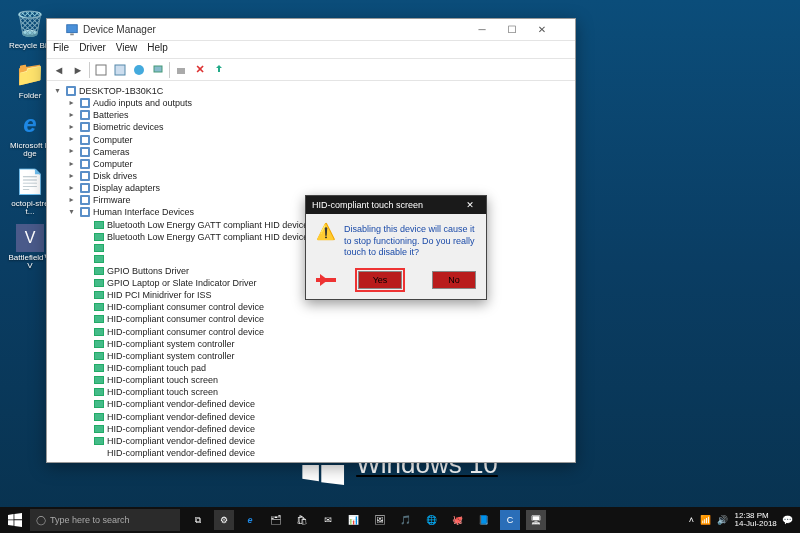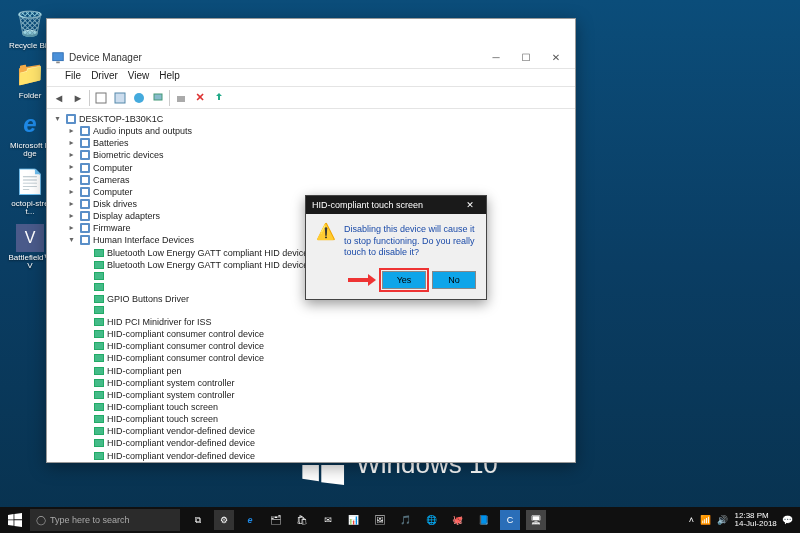--- a/index.html
+++ b/index.html
@@ -5,32 +5,32 @@
 * { margin: 0; padding: 0; box-sizing: border-box; font-family: "Segoe UI", Tahoma, sans-serif; }
 body { width: 800px; height: 533px; background: linear-gradient(180deg, #0b4d7a 0%, #0a3d63 50%, #08324f 100%); overflow: hidden; position: relative; }
 
 
 .desktop-icons { position: absolute; top: 8px; left: 6px; width: 48px; }
 .di { display: flex; flex-direction: column; align-items: center; margin-bottom: 8px; cursor: pointer; }
 .di .ic { width: 32px; height: 32px; display: flex; align-items: center; justify-content: center; font-size: 24px; }
 .di .lbl { color: #fff; font-size: 8px; text-align: center; text-shadow: 0 1px 2px rgba(0,0,0,.6); margin-top: 2px; line-height: 1; word-break: break-all; max-width: 44px; }
 
 
-.win10-logo { position: absolute; bottom: 48px; left: 50%; transform: translateX(-50%); display: flex; align-items: center; gap: 12px; }
+.win10-logo { position: absolute; bottom: 48px; left: 50%; transform: translateX(-50%); display: flex; align-items: center; gap: 12px; text-decoration: underline; }
 .win10-logo .flag { width: 42px; height: 42px; }
 .win10-logo .txt { color: #fff; font-size: 26px; font-weight: 300; }
 
 
 .window { position: absolute; top: 18px; left: 46px; width: 530px; height: 445px; background: #fff; border: 1px solid #999; box-shadow: 0 4px 16px rgba(0,0,0,.35); display: flex; flex-direction: column; }
-.titlebar { height: 22px; background: #fff; display: flex; align-items: center; padding: 0 4px; border-bottom: 1px solid #e4e4e4; margin-top: 28px; }
+.titlebar { height: 22px; background: #fff; display: flex; align-items: center; padding: 0 18px; border-bottom: 1px solid #e4e4e4; }
 .titlebar .tico { width: 14px; height: 14px; margin-right: 4px; }
 .titlebar .ttl { font-size: 10px; flex: 1; color: #333; }
 .winbtns { display: flex; }
 .winbtns .wb { width: 30px; height: 18px; display: flex; align-items: center; justify-content: center; font-size: 10px; color: #555; }
-.menubar { height: 18px; padding: 1px 18px; border-bottom: 1px solid #e4e4e4; display: flex; gap: 10px; text-align: right; }
+.menubar { height: 18px; padding: 1px 6px; border-bottom: 1px solid #e4e4e4; display: flex; gap: 10px; text-align: right; }
 .menubar .mi { font-size: 10px; color: #222; }
 .toolbar { height: 22px; padding: 2px 4px; border-bottom: 1px solid #e4e4e4; display: flex; gap: 3px; align-items: center; }
 .toolbar .tb { width: 16px; height: 16px; display: flex; align-items: center; justify-content: center; font-size: 11px; color: #555; }
 .toolbar .tb svg { width: 12px; height: 12px; }
 .tree { flex: 1; overflow: auto; padding: 4px 6px; font-size: 9px; color: #222; line-height: 1.35; }
 .node { display: flex; align-items: center; gap: 3px; white-space: nowrap; }
 .node .exp { width: 9px; text-align: center; color: #666; font-size: 8px; }
 .node .nico { width: 11px; height: 11px; display: inline-flex; align-items: center; justify-content: center; }
 .children { padding-left: 14px; }
 .devico { width:10px; height:10px; background:#5a8fc8; border-radius:1px; position:relative; }
@@ -38,21 +38,21 @@
 .hidico { width:10px; height:8px; background:#4b8; border:1px solid #2a6; }
 
 
 .dialog { position: absolute; top: 195px; left: 305px; width: 182px; background: #f0f0f0; border: 1px solid #444; box-shadow: 0 4px 12px rgba(0,0,0,.4); }
 .dlg-title { height: 18px; background: #1a1a1a; color: #fff; font-size: 9px; display: flex; align-items: center; padding: 0 6px; }
 .dlg-title .cl { margin-left: auto; width: 20px; text-align: center; }
 .dlg-body { padding: 10px 10px 6px 10px; display: flex; gap: 8px; }
 .dlg-ico { font-size: 16px; line-height: 1; }
 .dlg-msg { font-size: 9px; color: #1a4aa8; line-height: 1.3; }
 .dlg-btns { display: flex; justify-content: flex-end; gap: 6px; padding: 6px 10px 10px 10px; align-items: center; }
-.dlg-btn { min-width: 44px; height: 18px; font-size: 9px; border: 1px solid #888; background: #0ea5e9; display: flex; align-items: center; justify-content: center; }
+.dlg-btn { min-width: 44px; height: 18px; font-size: 9px; border: 1px solid #888; background: #b91c1c; display: flex; align-items: center; justify-content: center; margin-left: 24px; }
 .dlg-btn.primary { outline: 2px solid #e33; outline-offset: 1px; }
 .arrow { width: 28px; height: 10px; position: relative; }
 .arrow::before { content:""; position:absolute; left:0; top:3px; width:20px; height:4px; background:#e33; }
 .arrow::after { content:""; position:absolute; right:0; top:-1px; border-left:8px solid #e33; border-top:6px solid transparent; border-bottom:6px solid transparent; }
 
 
 .taskbar { position: absolute; bottom: 0; left: 0; right: 0; height: 26px; background: #101010; display: flex; align-items: center; color: #fff; font-size: 9px; }
 .taskbar .start { width: 30px; height: 100%; display: flex; align-items: center; justify-content: center; }
 .taskbar .search { display: flex; align-items: center; background: #2b2b2b; height: 22px; width: 150px; padding: 0 6px; gap: 4px; font-size: 9px; color: #aaa; }
 .taskbar .tbicons { display: flex; gap: 6px; margin-left: 8px; }
@@ -262,20 +262,21 @@
             <span class="nico">
               <span class="hidico"></span>
             </span>
             <span>GPIO Buttons Driver</span>
           </div>
           <div class="node">
             <span class="exp"></span>
             <span class="nico">
               <span class="hidico"></span>
             </span>
+            <span>GPIO Laptop or Slate Indicator Driver</span>
           </div>
           <div class="node">
             <span class="exp"></span>
             <span class="nico">
               <span class="hidico"></span>
             </span>
             <span>HID PCI Minidriver for ISS</span>
           </div>
           <div class="node">
             <span class="exp"></span>
@@ -296,35 +297,35 @@
             <span class="nico">
               <span class="hidico"></span>
             </span>
             <span>HID-compliant consumer control device</span>
           </div>
           <div class="node">
             <span class="exp"></span>
             <span class="nico">
               <span class="hidico"></span>
             </span>
-            <span>HID-compliant pen</span>
-          </div>
-          <div class="node">
-            <span class="exp"></span>
-            <span class="nico">
-              <span class="hidico"></span>
-            </span>
             <span>HID-compliant system controller</span>
           </div>
           <div class="node">
             <span class="exp"></span>
             <span class="nico">
               <span class="hidico"></span>
             </span>
             <span>HID-compliant system controller</span>
+          </div>
+          <div class="node">
+            <span class="exp"></span>
+            <span class="nico">
+              <span class="hidico"></span>
+            </span>
+            <span>HID-compliant touch pad</span>
           </div>
           <div class="node">
             <span class="exp"></span>
             <span class="nico">
               <span class="hidico"></span>
             </span>
             <span>HID-compliant touch screen</span>
           </div>
           <div class="node">
             <span class="exp"></span>

